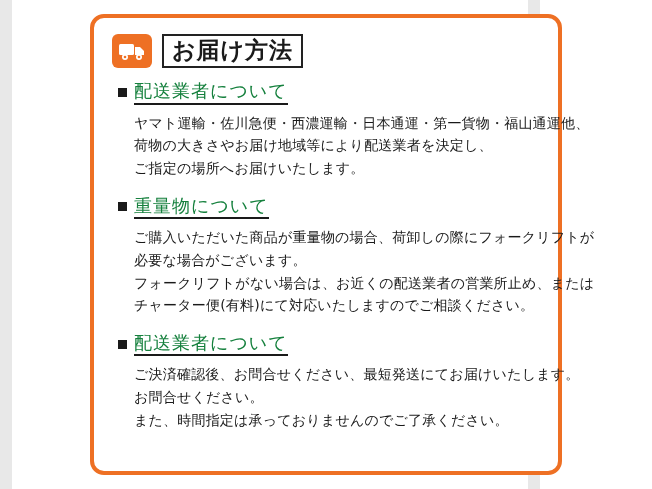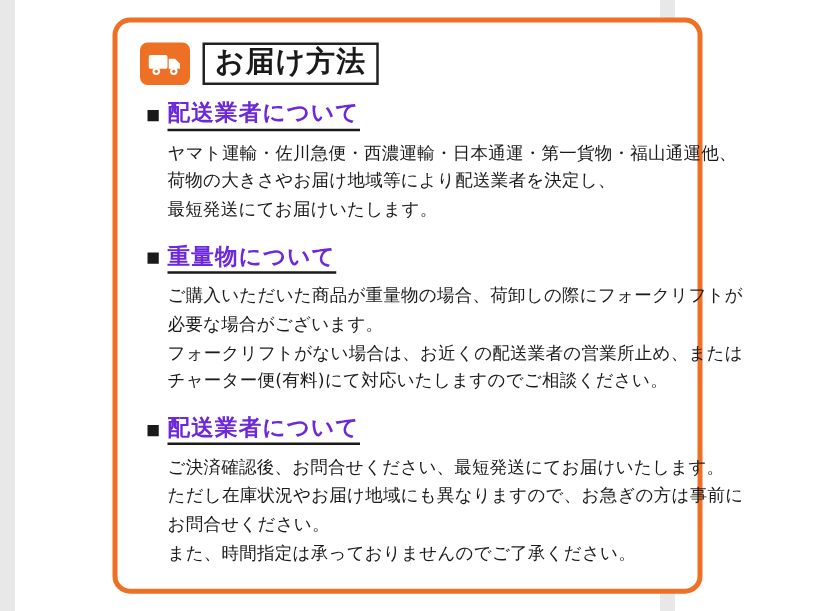--- a/index.html
+++ b/index.html
@@ -81,22 +81,22 @@
     top: 62px;
     right: 18px;
   }
 
   .section { margin-bottom: 9px; }
 
   .section-heading {
     display: flex;
     align-items: center;
     font-size: 18px;
-    font-weight: bold;
-    color: #6d28d9;
+    font-weight: normal;
+    color: #15803d;
     letter-spacing: 1px;
     margin: 0 0 7px 0;
     line-height: 1.2;
   }
   .bullet-square {
     width: 9px;
     height: 9px;
     background: #1a1a1a;
     margin-right: 7px;
     flex: none;
@@ -147,21 +147,21 @@
 
     <div class="content">
 
       <div class="section">
         <div class="section-heading">
           <span class="bullet-square"></span>
           <span class="heading-underline">配送業者について</span>
         </div>
         <p class="body-line">ヤマト運輸・佐川急便・西濃運輸・日本通運・第一貨物・福山通運他、</p>
         <p class="body-line">荷物の大きさやお届け地域等により配送業者を決定し、</p>
-        <p class="body-line">最短発送にてお届けいたします。</p>
+        <p class="body-line">ご指定の場所へお届けいたします。</p>
       </div>
 
       <div class="spacer-sm"></div>
 
       <div class="section">
         <div class="section-heading">
           <span class="bullet-square"></span>
           <span class="heading-underline">重量物について</span>
         </div>
         <p class="body-line">ご購入いただいた商品が重量物の場合、荷卸しの際にフォークリフトが</p>
@@ -171,20 +171,19 @@
       </div>
 
       <div class="spacer-sm"></div>
 
       <div class="section">
         <div class="section-heading">
           <span class="bullet-square"></span>
           <span class="heading-underline">配送業者について</span>
         </div>
         <p class="body-line">ご決済確認後、お問合せください、最短発送にてお届けいたします。</p>
-        <p class="body-line">ただし在庫状況やお届け地域にも異なりますので、お急ぎの方は事前に</p>
         <p class="body-line">お問合せください。</p>
         <p class="body-line">また、時間指定は承っておりませんのでご了承ください。</p>
       </div>
 
     </div>
   </div>
 </div>
 
 </body></html>

